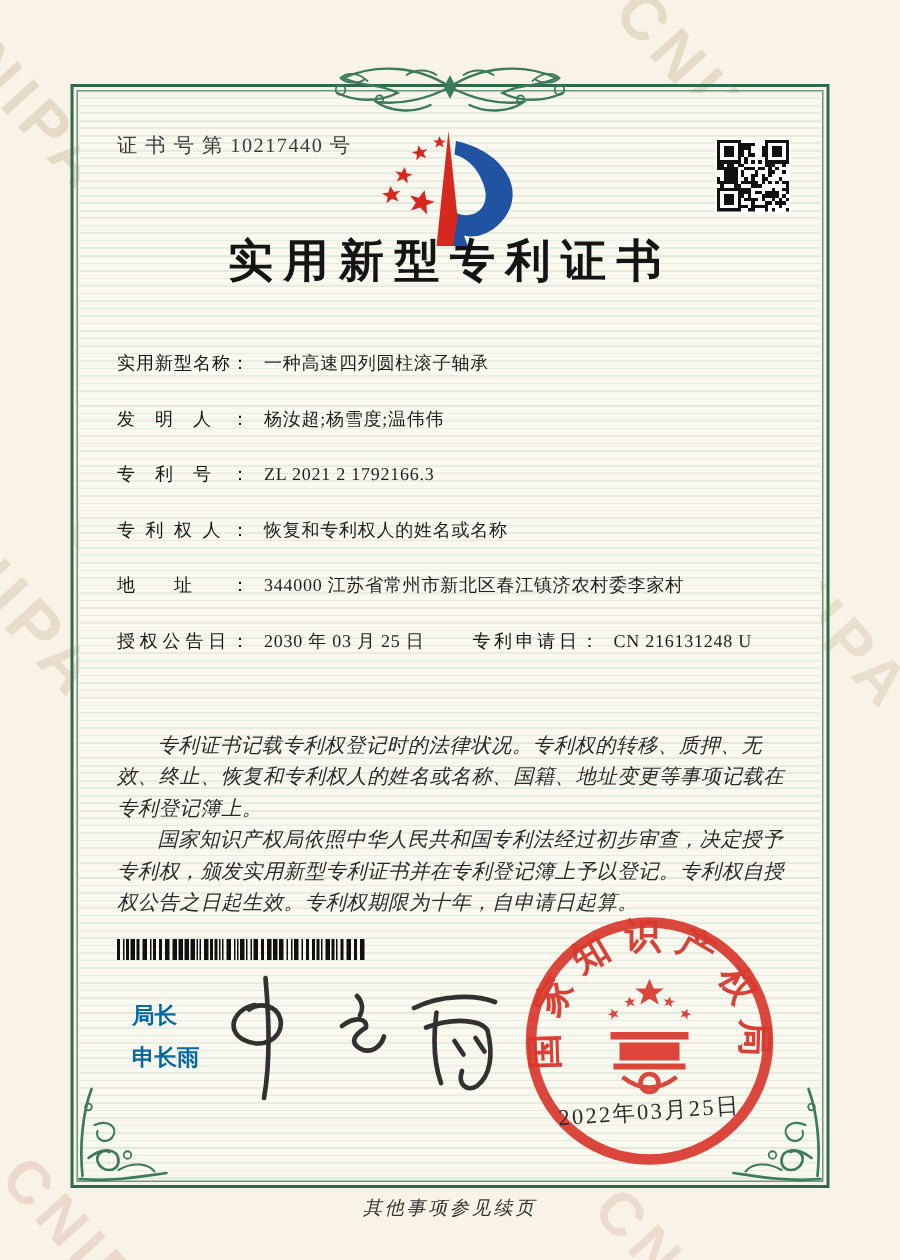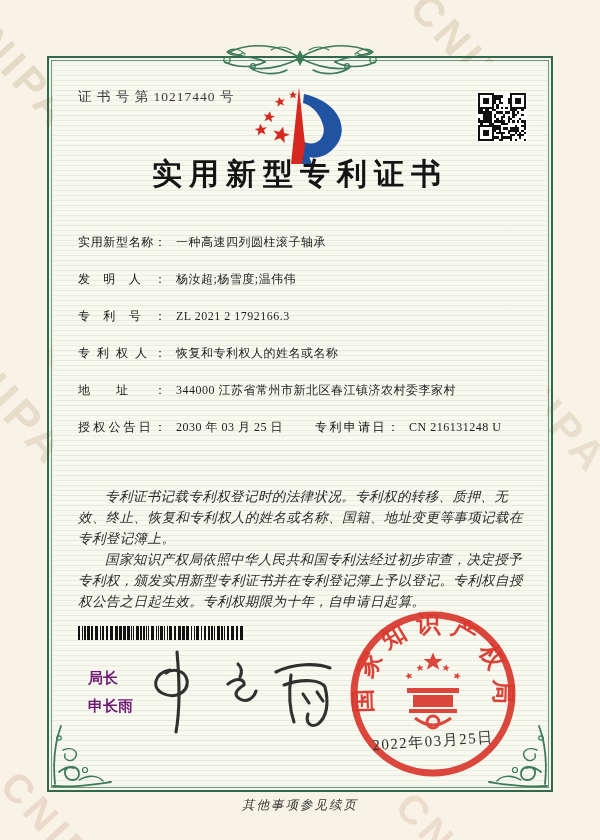--- a/index.html
+++ b/index.html
@@ -56,21 +56,21 @@
     position:absolute;left:78px;top:486px;width:446px;
     font-size:13.5px;line-height:21px;color:#2a2a2a;font-style:italic;
     letter-spacing:0.4px;
   }
   #paragraphs p{margin:0;text-indent:2em;}
   #barcode{position:absolute;left:78px;top:626px;width:170px;height:14px;font-size:0;}
   #barcode span{display:inline-block;height:14px;vertical-align:top;}
   #signatory{
     position:absolute;left:88px;top:664px;z-index:5;
     font-family:"Liberation Sans","DejaVu Sans",sans-serif;
-    font-size:15px;font-weight:bold;color:#701a75;line-height:28px;
+    font-size:15px;font-weight:bold;color:#0369a1;line-height:28px;
   }
   #signature-icon{position:absolute;left:132px;top:642px;z-index:5;}
   #official-seal{position:absolute;left:345px;top:610px;z-index:6;mix-blend-mode:multiply;opacity:0.93;}
   #page-number{
     position:absolute;left:0;top:759px;width:600px;text-align:center;
     font-size:12px;color:#333;z-index:5;
   }
   #continuation-note{
     position:absolute;left:0;top:797px;width:600px;text-align:center;
     font-size:12.5px;color:#333;font-style:italic;letter-spacing:2px;z-index:5;

